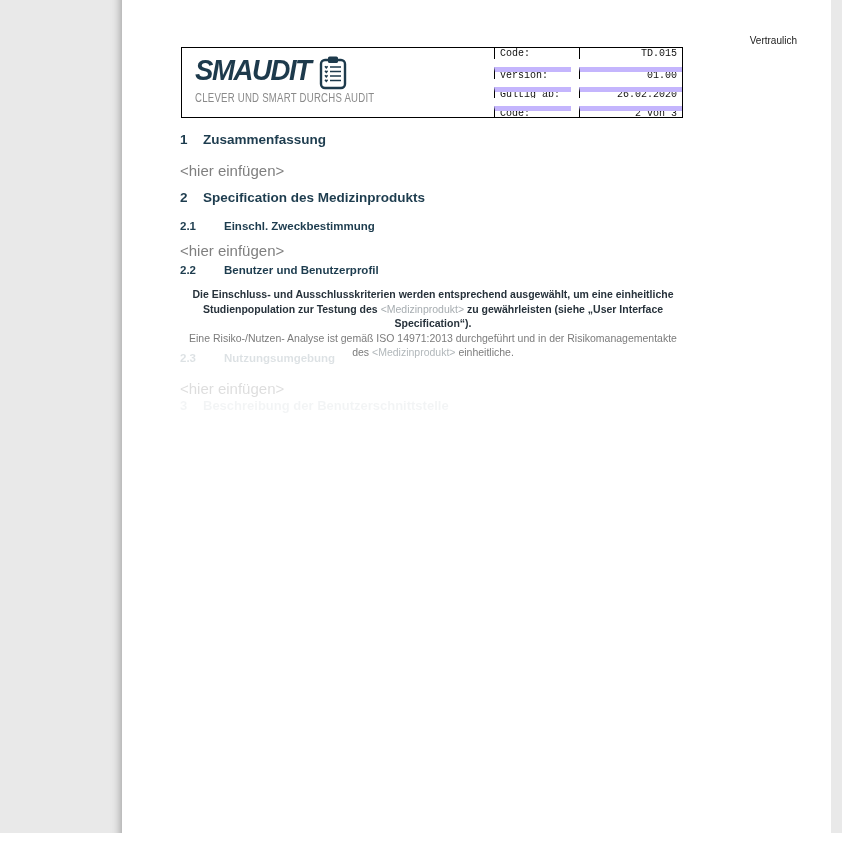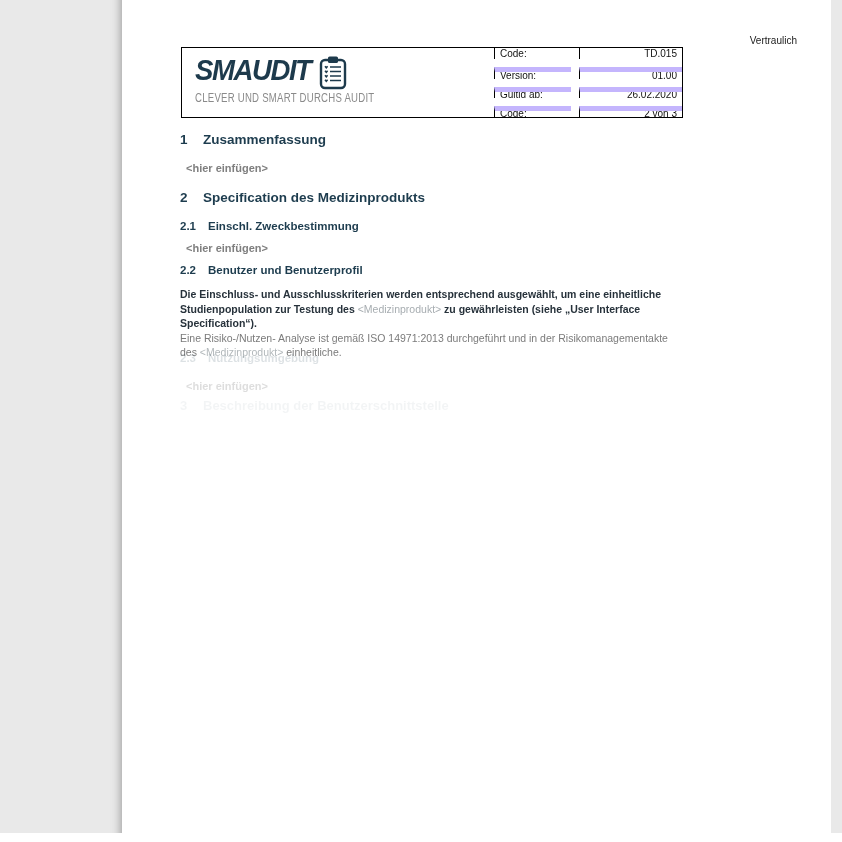--- a/index.html
+++ b/index.html
@@ -61,43 +61,44 @@
     font-size:12px; color:#8a8a8a; letter-spacing:.3px;
     transform:scaleX(.80); transform-origin:left top;
     white-space:nowrap;
   }
   .tcell {
     display:flex; align-items:center;
     font-size:10px; color:#111;
     border-left:1px solid #000;
     padding:0 5px;
     overflow:hidden;
+    font-family:Liberation Mono, monospace;
   }
   .tcell.rowline { border-top:5px solid #c4b5fd; }
   .tcell.val { justify-content:flex-end; }
 
   
   .h1, .h2 {
     position:absolute; left:58px;
     display:flex; color:#1d3c4e; font-weight:700;
     white-space:nowrap;
   }
   .h1 { font-size:13.5px; }
   .h1 .num { width:23px; flex:none; }
-  .h2 { font-size:11.5px; }
+  .h2 { font-size:11.5px;gap:16px; }
   .h2 .num { width:28px; flex:none; }
 
   .placeholder {
-    position:absolute; left:64px;
-    font-size:11px; color:#7f7f7f; white-space:nowrap;font-weight:bold;
+    position:absolute; left:58px;
+    font-size:15px; color:#7f7f7f; white-space:nowrap;
   }
 
   .body-par {
     position:absolute; left:58px; top:287px; width:506px;
-    font-size:10.5px; line-height:14.6px;
+    font-size:10.5px; line-height:14.6px;text-align:center;
   }
   .body-par .b  { color:#27323b; font-weight:700; }
   .body-par .g  { color:#7b7b7b; }
   .body-par .lt  { color:#a7adb1; }
   .body-par .lt2 { color:#b2b8bb; }
 
   
   .fade-h2   { top:352px; opacity:.15; }
   .fade-ph   { top:380px; opacity:.26; }
   .fade-h1   { top:398px; opacity:.05; font-size:13px; }

